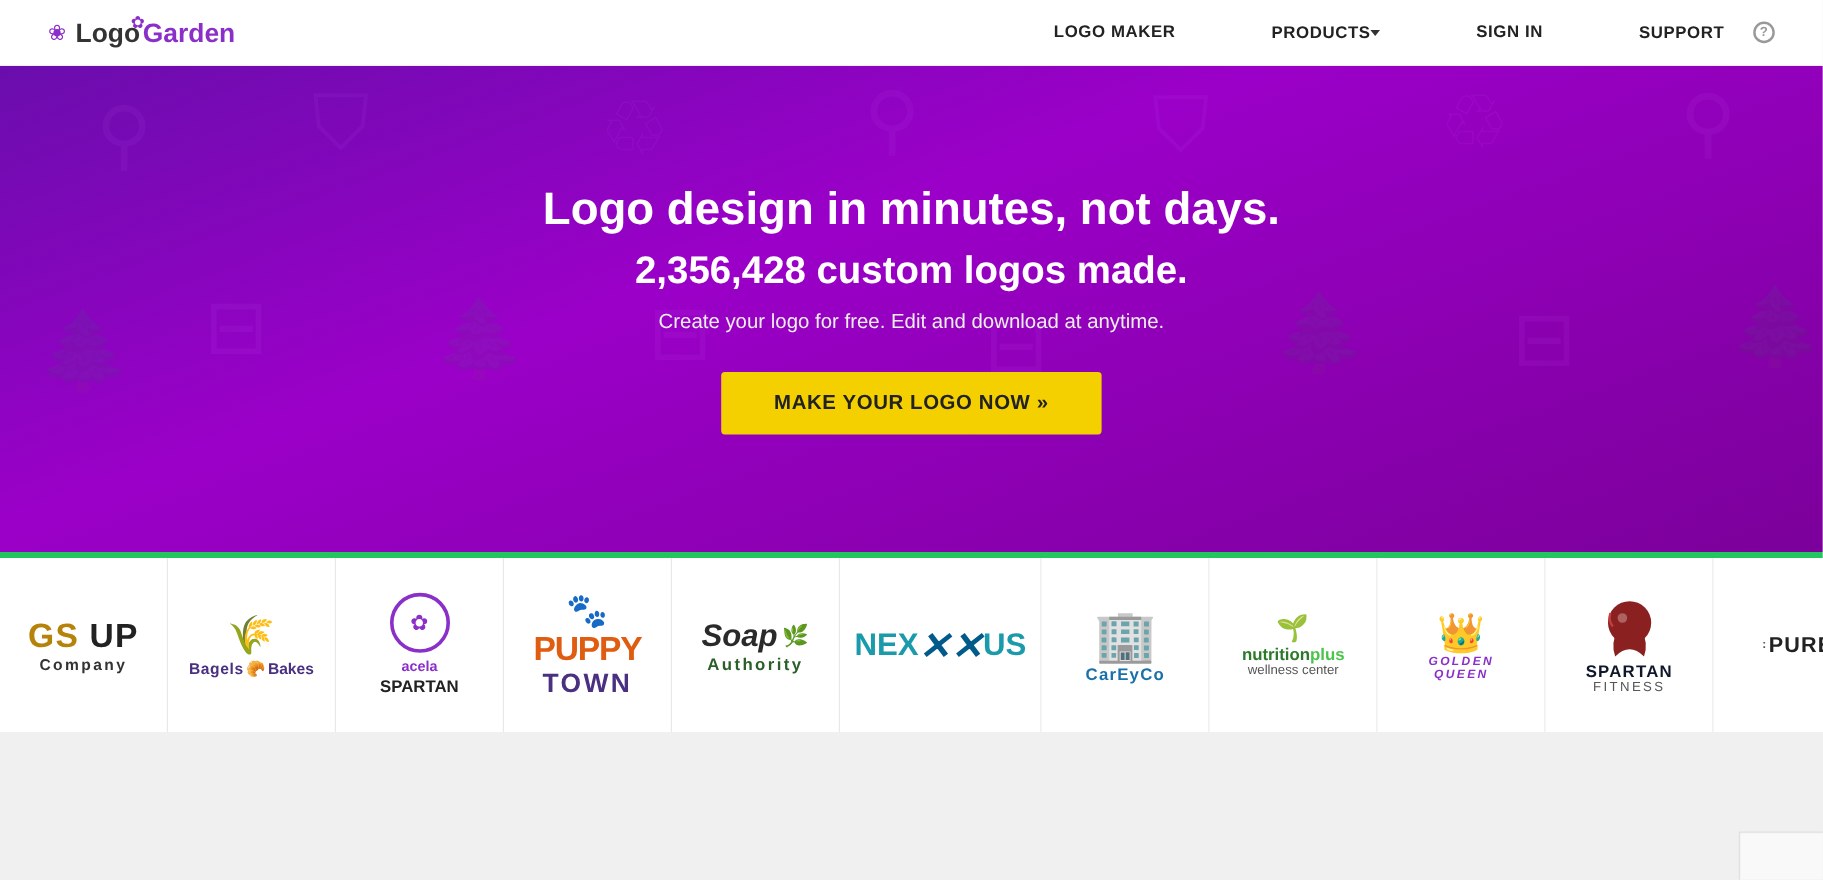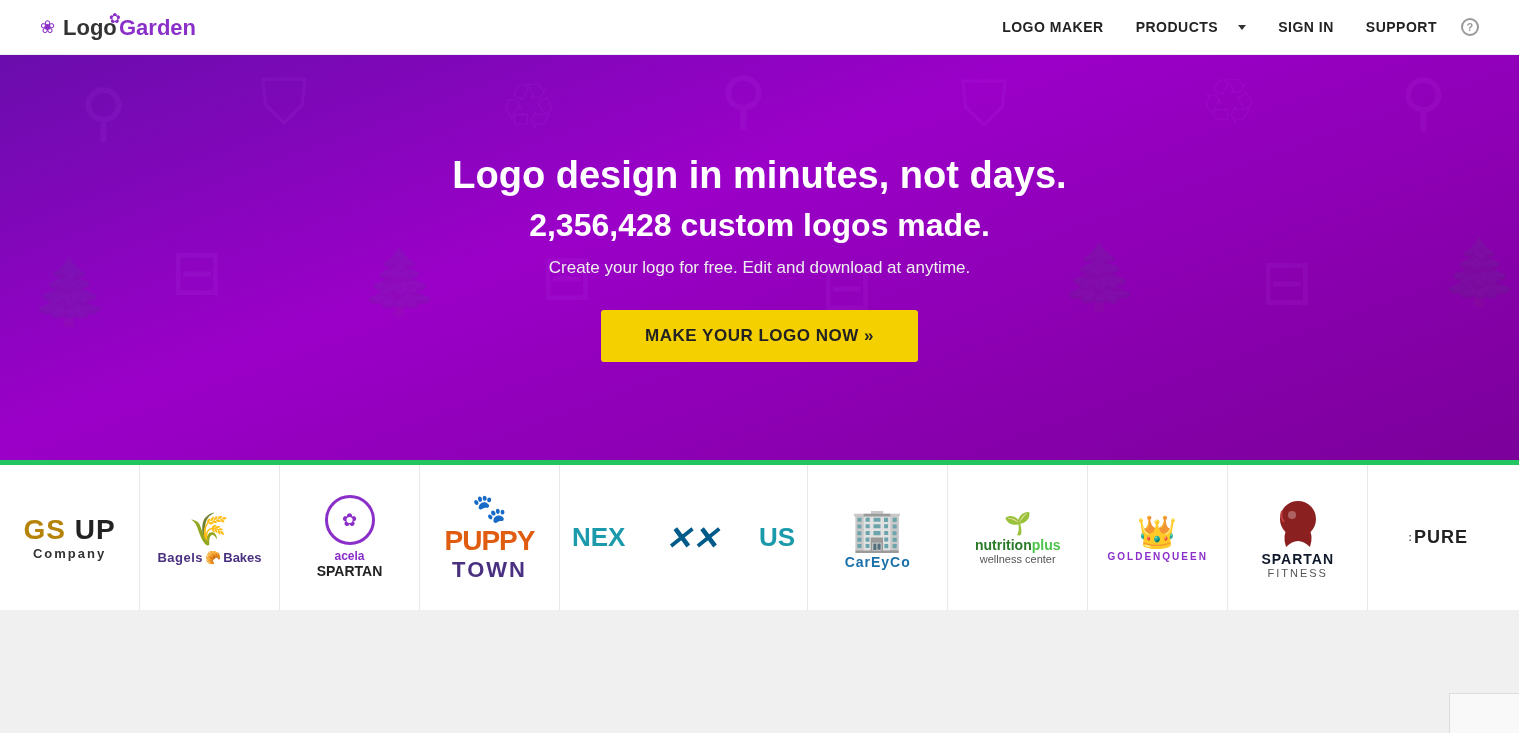--- a/index.html
+++ b/index.html
@@ -30,25 +30,26 @@
       gap: 32px;
       list-style: none;
     }
     .nav-links li a {
       text-decoration: none;
       color: #222;
       font-size: 14px;
       font-weight: 700;
       letter-spacing: 0.5px;
       text-transform: uppercase;
+      margin-left: 48px;
     }
     .products-link {
       display: flex;
       align-items: center;
-      gap: 20px;
+      gap: 0;
       justify-content: center;
     }
     .chevron-down {
       width: 0; height: 0;
       border-left: 4px solid transparent;
       border-right: 4px solid transparent;
       border-top: 5px solid #333;
       display: inline-block;
     }
     .help-circle {
@@ -344,23 +345,32 @@
   </div>
 
   <div class="logo-card">
     <div class="puppy-town">
       <span class="dog-icon">🐾</span>
       <span class="pt1">PUPPY</span>
       <span class="pt2">TOWN</span>
     </div>
   </div>
 
-
-  <div class="logo-card">
-    <div style="display:flex;align-items:center;gap:40px;">
+  <div class="logo-card">
+    <div class="soap-authority">
+      <div style="display:flex;align-items:center;gap:4px;">
+        <span class="sa-soap">Soap</span>
+        <span class="leaf-icon">🌿</span>
+      </div>
+      <span class="sa-auth">Authority</span>
+    </div>
+  </div>
+
+  <div class="logo-card">
+    <div style="display:flex;align-items:center;">
       <span style="font-size:26px;font-weight:900;color:#1a9aaa;">NEX</span>
       <span style="font-size:32px;font-weight:900;color:#005a8a;font-style:italic;">✕✕</span>
       <span style="font-size:26px;font-weight:900;color:#1a9aaa;">US</span>
     </div>
   </div>
 
   <div class="logo-card">
     <div class="carey-co">
       <span style="font-size:42px;color:#1a70aa;">🏢</span>
       <span class="cc-text">CarEyCo</span>
@@ -371,21 +381,21 @@
     <div class="nutrition-plus">
       <span style="font-size:22px;color:#2a9a2a;">🌱</span>
       <span class="np1">nutrition<span style="color:#4ac44a;">plus</span></span>
       <span class="np2">wellness center</span>
     </div>
   </div>
 
   <div class="logo-card">
     <div class="golden-queen">
       <span class="crown-icon">👑</span>
-      <div style="display:flex;flex-direction:row;align-items:center;">
+      <div style="display:flex;flex-direction:column;align-items:center;font-style:italic;">
         <span class="gq-text">GOLDEN</span>
         <span class="gq-text">QUEEN</span>
       </div>
     </div>
   </div>
 
   <div class="logo-card">
     <div class="spartan-fitness">
 
       <svg width="48" height="54" viewBox="0 0 48 54">

